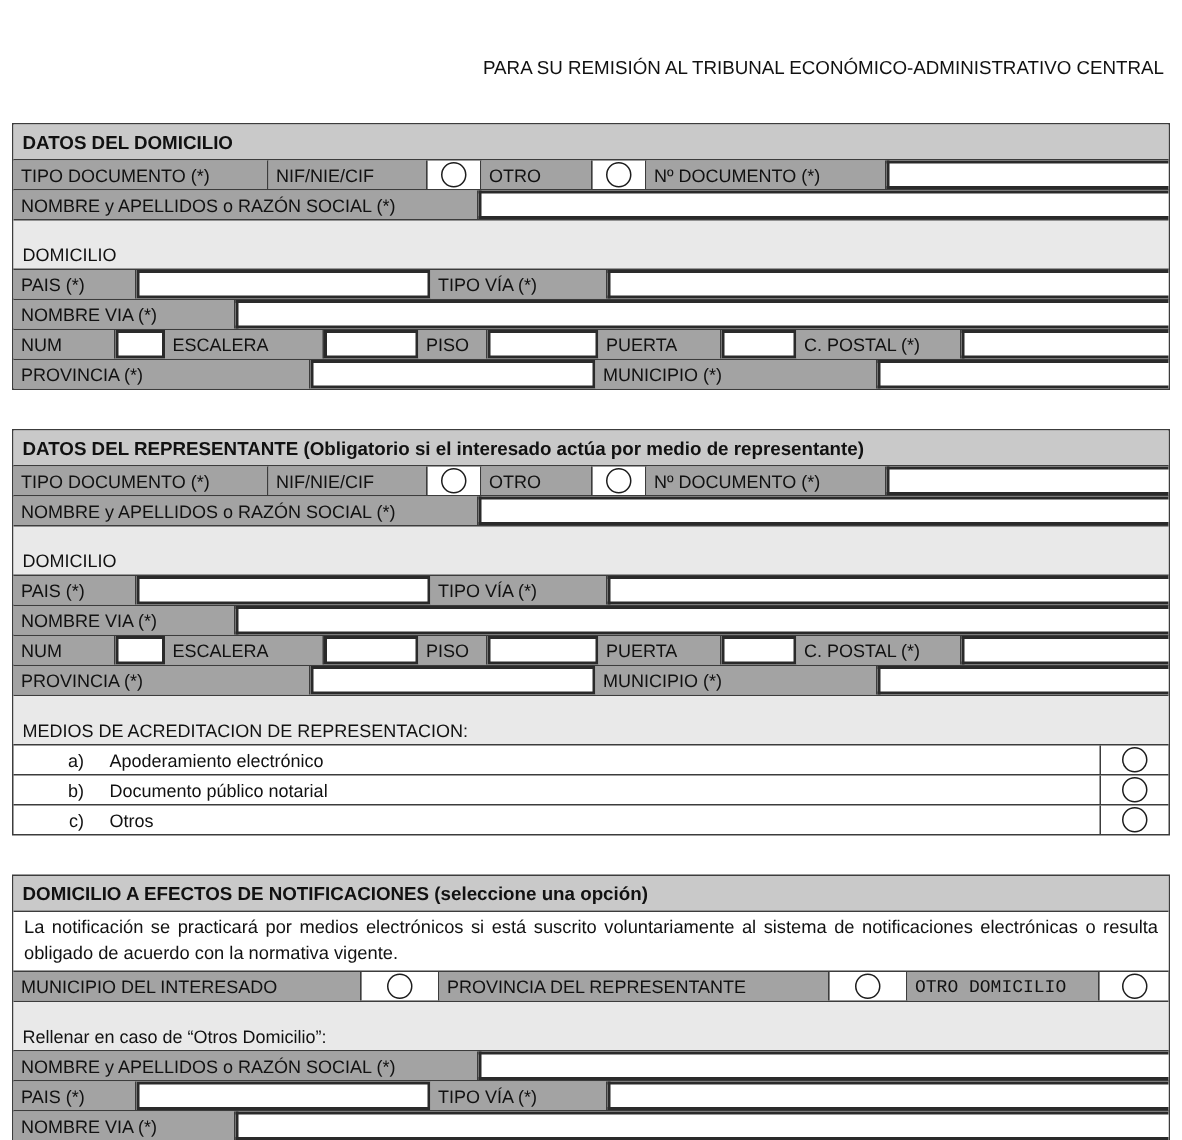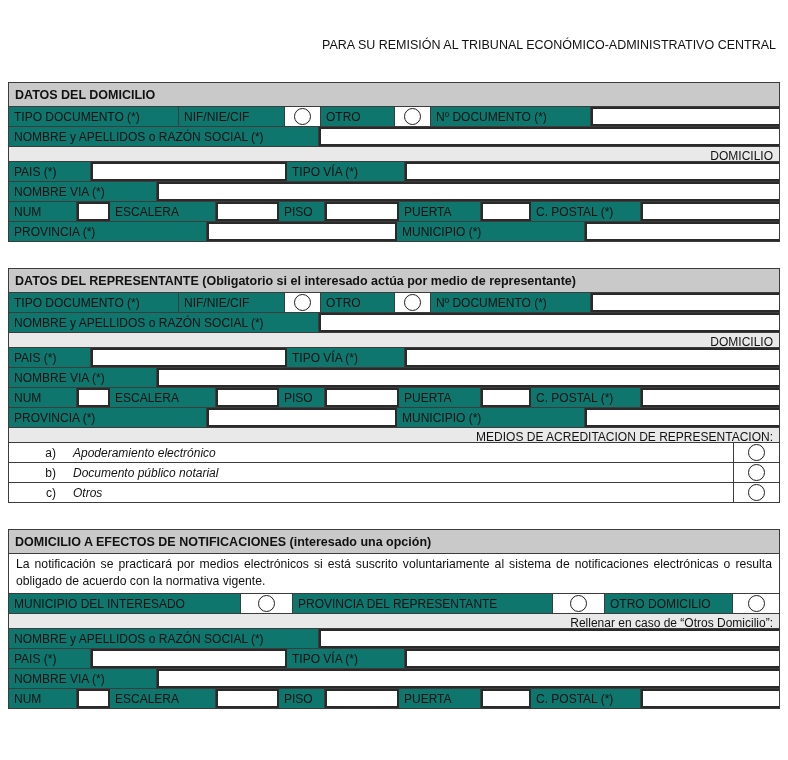--- a/index.html
+++ b/index.html
@@ -13,30 +13,30 @@
   .page{box-sizing:border-box;padding:8px 8px 0 8px;}
   .title-box{border:2px solid #2b2b2b;height:38px;display:flex;align-items:center;justify-content:center;}
   .title-box span{font-weight:bold;font-size:13px;letter-spacing:.2px;}
   .subtitle{margin:30px 4px 0 10px;font-size:12.5px;text-align:right;}
   .sections{margin-top:0;}
   .section{border:1.5px solid var(--line);margin-top:26px;background:#fff;}
   .section:first-child{margin-top:30px;}
   .sec-header{background:var(--hbg);font-weight:bold;font-size:12.5px;padding:4px 6px 3px 6px;line-height:16px;}
   .row{display:flex;height:19px;border-top:1px solid var(--line);}
   .cell{box-sizing:border-box;display:flex;align-items:center;font-size:12px;white-space:nowrap;overflow:hidden;}
-  .cell.label{padding:0 4px 0 5px;background:#0f766e;border-right:1px solid var(--line);}
+  .cell.label{padding:0 4px 0 5px;background:#a3a3a3;border-right:1px solid var(--line);}
   .cell.input{border:2px solid var(--box);background:#fff;}
   .cell.grow{flex:1 1 auto;min-width:0;}
   .cell.radio{justify-content:center;min-width:34px;border-right:1px solid var(--line);}
   .row > .cell:last-child{border-right:0;}
   .circle{display:inline-block;width:15px;height:15px;border:1.5px solid #1e1e1e;border-radius:50%;background:#fff;}
-  .subheader{border-top:1px solid var(--line);background:var(--sbg);font-size:12px;height:15px;box-sizing:border-box;padding:1px 6px;line-height:16px;text-align:right;}
+  .subheader{border-top:1px solid var(--line);background:var(--sbg);font-size:12px;height:33px;box-sizing:border-box;padding:15px 6px;line-height:16px;}
   .note{border-top:1px solid var(--line);font-size:12.2px;line-height:17px;padding:2px 7px 3px 7px;text-align:justify;background:#fff;}
   .cell.opt-letter{width:52px;justify-content:flex-end;padding-right:5px;}
-  .cell.opt-text{flex:1 1 auto;padding-left:12px;font-style:italic;}
+  .cell.opt-text{flex:1 1 auto;padding-left:12px;}
   .cell.opt-radio{width:46px;justify-content:center;border-left:1px solid var(--line);}
 </style>
 </head>
 <body>
 
 <div class="page">
   <div class="subtitle">PARA SU REMISIÓN AL TRIBUNAL ECONÓMICO-ADMINISTRATIVO CENTRAL</div>
   <div class="sections">
       <div class="section">
         <div class="sec-header">DATOS DEL DOMICILIO</div>
@@ -152,32 +152,32 @@
         </div>
         <div class="row">
           <div class="cell opt-letter">c)</div>
           <div class="cell opt-text">Otros</div>
           <div class="cell opt-radio">
             <span class="circle"></span>
           </div>
         </div>
       </div>
       <div class="section">
-        <div class="sec-header">DOMICILIO A EFECTOS DE NOTIFICACIONES (interesado una opción)</div>
+        <div class="sec-header">DOMICILIO A EFECTOS DE NOTIFICACIONES (seleccione una opción)</div>
         <div class="note">La notificación se practicará por medios electrónicos si está suscrito voluntariamente al sistema de notificaciones electrónicas o resulta obligado de acuerdo con la normativa vigente.</div>
         <div class="row">
           <div class="cell label" style="width: 232px;">MUNICIPIO DEL INTERESADO</div>
           <div class="cell radio" style="width: 52px;">
             <span class="circle"></span>
           </div>
           <div class="cell label" style="width: 260px;">PROVINCIA DEL REPRESENTANTE</div>
           <div class="cell radio" style="width: 52px;">
             <span class="circle"></span>
           </div>
-          <div class="cell label" style="width: 128px;">OTRO DOMICILIO</div>
+          <div class="cell label" style="width: 128px; font-family: Liberation Mono, monospace;">OTRO DOMICILIO</div>
           <div class="cell radio grow">
             <span class="circle"></span>
           </div>
         </div>
         <div class="subheader">Rellenar en caso de “Otros Domicilio”:</div>
         <div class="row">
           <div class="cell label" style="width: 310px;">NOMBRE y APELLIDOS o RAZÓN SOCIAL (*)</div>
           <div class="cell input grow"></div>
         </div>
         <div class="row">

